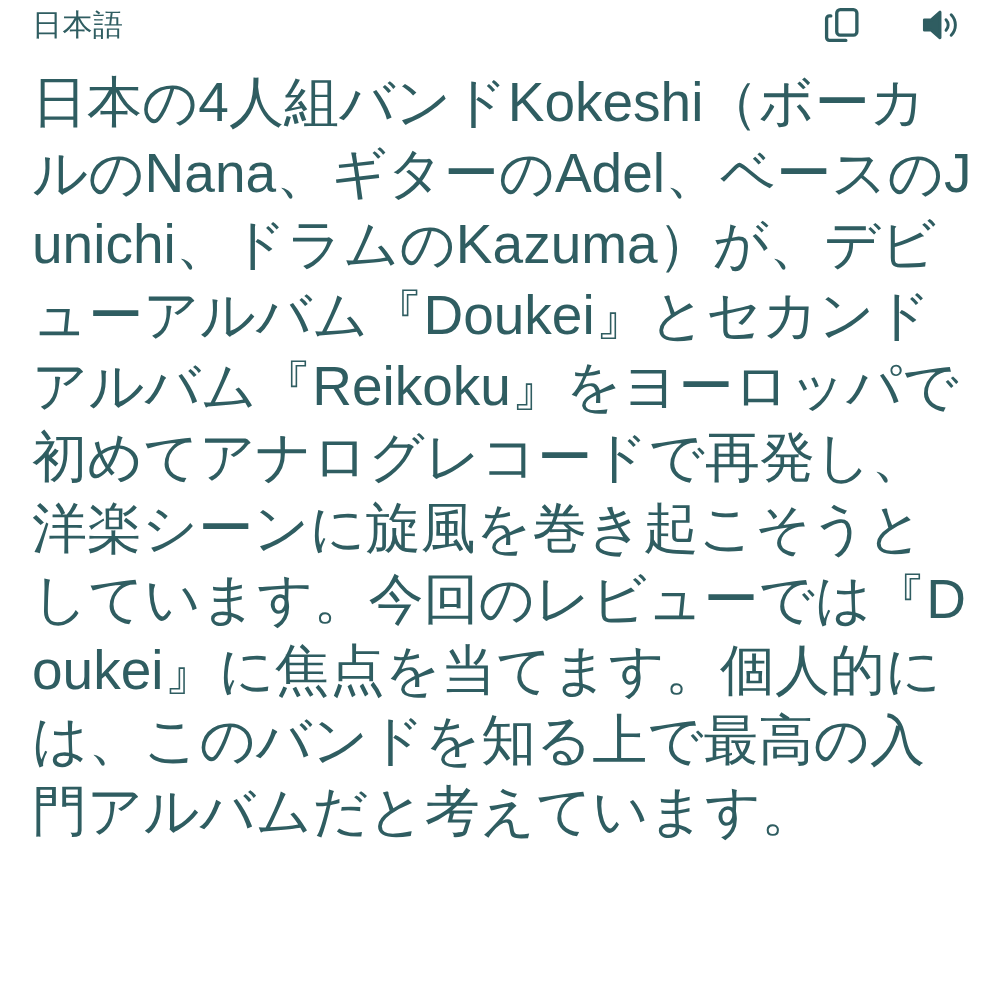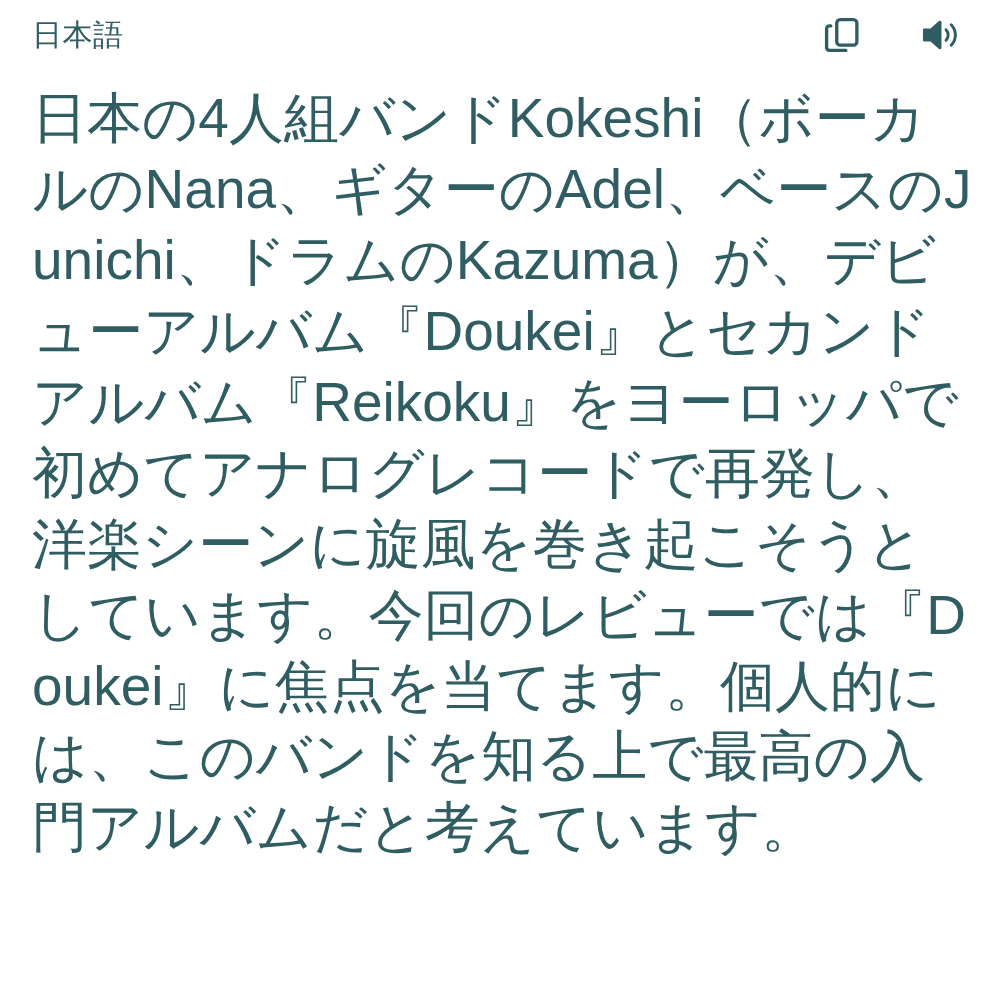--- a/index.html
+++ b/index.html
@@ -11,21 +11,21 @@
     width: 1007px;
     height: 1007px;
     font-family: "Liberation Sans", sans-serif;
     color: #2b5a5e;
     overflow: hidden;
   }
   .panel {
     width: 1007px;
     height: 709px;
     box-sizing: border-box;
-    padding: 12px 32px;
+    padding: 2px 32px;
     display: flex;
     flex-direction: column;
   }
   .header {
     height: 78px;
     display: flex;
     align-items: center;
     justify-content: space-between;
   }
   .lang-label {
@@ -47,21 +47,21 @@
     align-items: center;
     justify-content: center;
     cursor: pointer;
   }
   .icon-btn svg { display: block; }
   .body-text {
     font-size: 55px;
     line-height: 1.29;
     color: #2f5d61;
     letter-spacing: 0px;
-    margin-top: 25px;
+    margin-top: 19px;
     word-break: break-all;
     font-weight: 400;
   }
 </style>
 </head>
 <body>
 
 <div class="panel">
 
   <div class="header">

